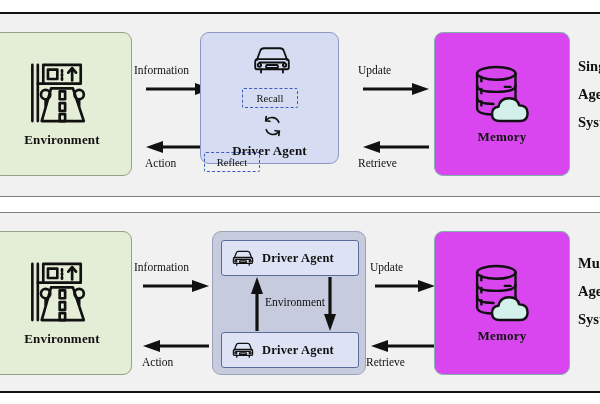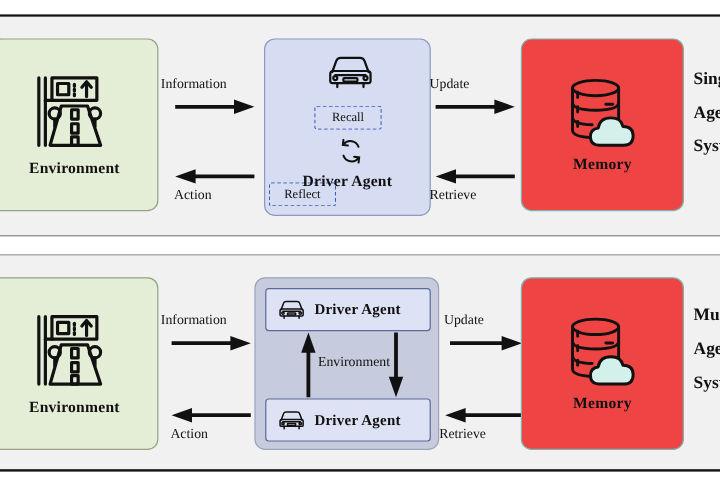--- a/index.html
+++ b/index.html
@@ -72,21 +72,21 @@
     position: absolute;
     border-radius: 9px;
     border: 1px solid #8a9a9a;
     box-sizing: border-box;
     display: flex;
     flex-direction: column;
     align-items: center;
     justify-content: center;
   }
   .node-env { background: #e4edd6; border-color: #93a383; }
-  .node-mem { background: #ef4444; border-color: #7fb2ac; }
+  .node-mem { background: #d946ef; border-color: #7fb2ac; }
   .node-agent { background: #d6ddf2; border-color: #8e99c0; }
   .node-agents-wrap { background: #c6ccdd; border-color: #9aa3bb; }
 
   .node-label {
     font-weight: bold;
     font-size: 13px;
     color: #111111;
     letter-spacing: 0.2px;
     white-space: nowrap;
   }
@@ -194,21 +194,21 @@
     </div>
 
     <div class="arrow" style="left:145px; top:126px;">
       <svg width="68" height="14" viewBox="0 0 68 14">
         <line x1="16" y1="7" x2="67" y2="7" stroke="#111" stroke-width="3.2"></line>
         <polygon points="18,1 1,7 18,13" fill="#111"></polygon>
       </svg>
     </div>
     <div class="arrow-label" style="left:145px; top:143px; width:68px;">Action</div>
 
-    <div class="node node-agent" style="left:220px; top:18px; width:139px; height:148px;">
+    <div class="node node-agent" style="left:200px; top:18px; width:139px; height:132px;">
       <div class="icon-slot" style="position:absolute; left:50px; top:10px;">
         <svg width="42" height="34" viewBox="0 0 100 80" fill="none" stroke="#111" stroke-width="4.4" stroke-linejoin="round" stroke-linecap="round">
           <path d="M14 40 L22 18 Q24 12 31 12 L69 12 Q76 12 78 18 L86 40"></path>
           <path d="M10 44 Q10 38 16 38 L84 38 Q90 38 90 44 L90 58 Q90 62 86 62 L14 62 Q10 62 10 58 Z"></path>
           <line x1="20" y1="46" x2="80" y2="46"></line>
           <rect x="36" y="52" width="28" height="7" rx="2"></rect>
           <circle cx="20" cy="52" r="4"></circle>
           <circle cx="80" cy="52" r="4"></circle>
           <line x1="24" y1="62" x2="24" y2="70"></line>
           <line x1="76" y1="62" x2="76" y2="70"></line>

